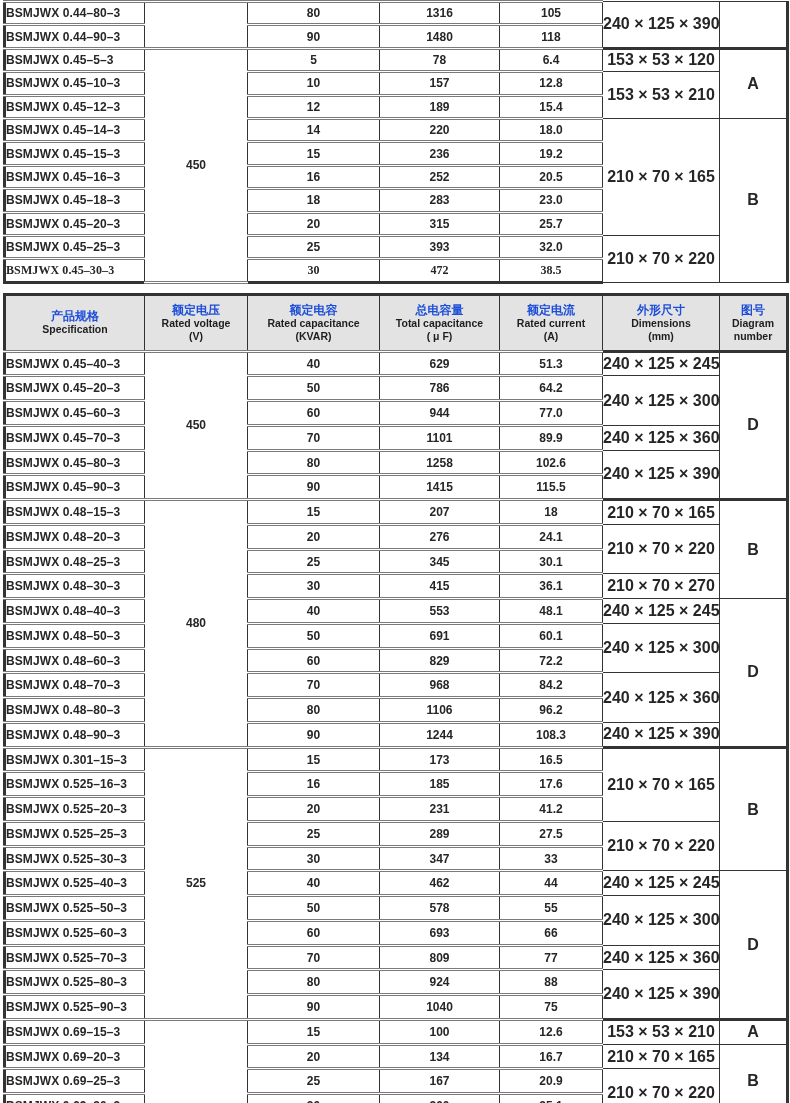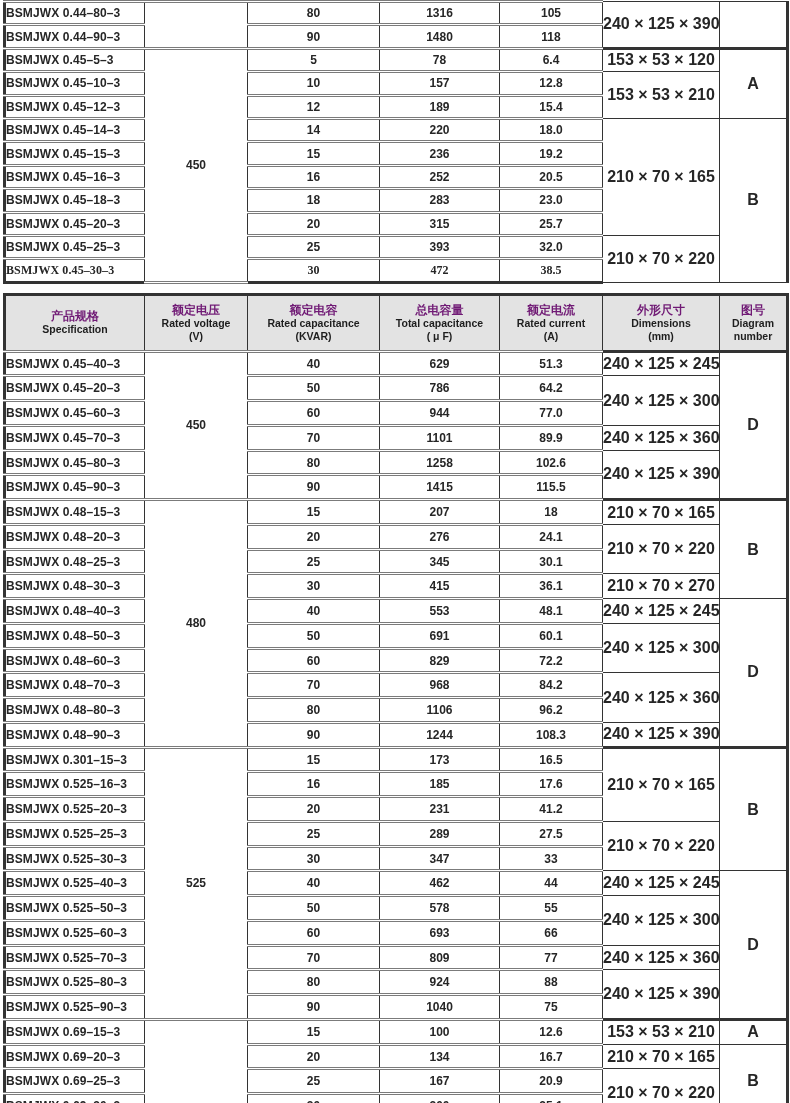--- a/index.html
+++ b/index.html
@@ -41,21 +41,21 @@
   .part2 thead tr{height:57px;}
   .part2 thead th{
     background:var(--hd);
     border-left:1.5px solid var(--bd);
     border-right:1.5px solid var(--bd);
     border-top:3.5px solid var(--bd);
     border-bottom:3.5px solid var(--bd);
     font-weight:bold;text-align:center;
   }
   .part2 tbody tr{height:24.75px;}
-  th .zh{font-size:12px;line-height:14px;color:#701a75;font-family:Liberation Serif, serif;}
+  th .zh{font-size:12px;line-height:14px;color:#1d4ed8;font-family:Liberation Serif, serif;}
   th .en{font-size:10.5px;line-height:13px;color:#1e1e1e;}
   th .unit{font-size:10.5px;line-height:13px;color:#1e1e1e;}
 </style>
 </head>
 <body>
 
 <div class="page">
 
   <table class="part1">
     <colgroup>

